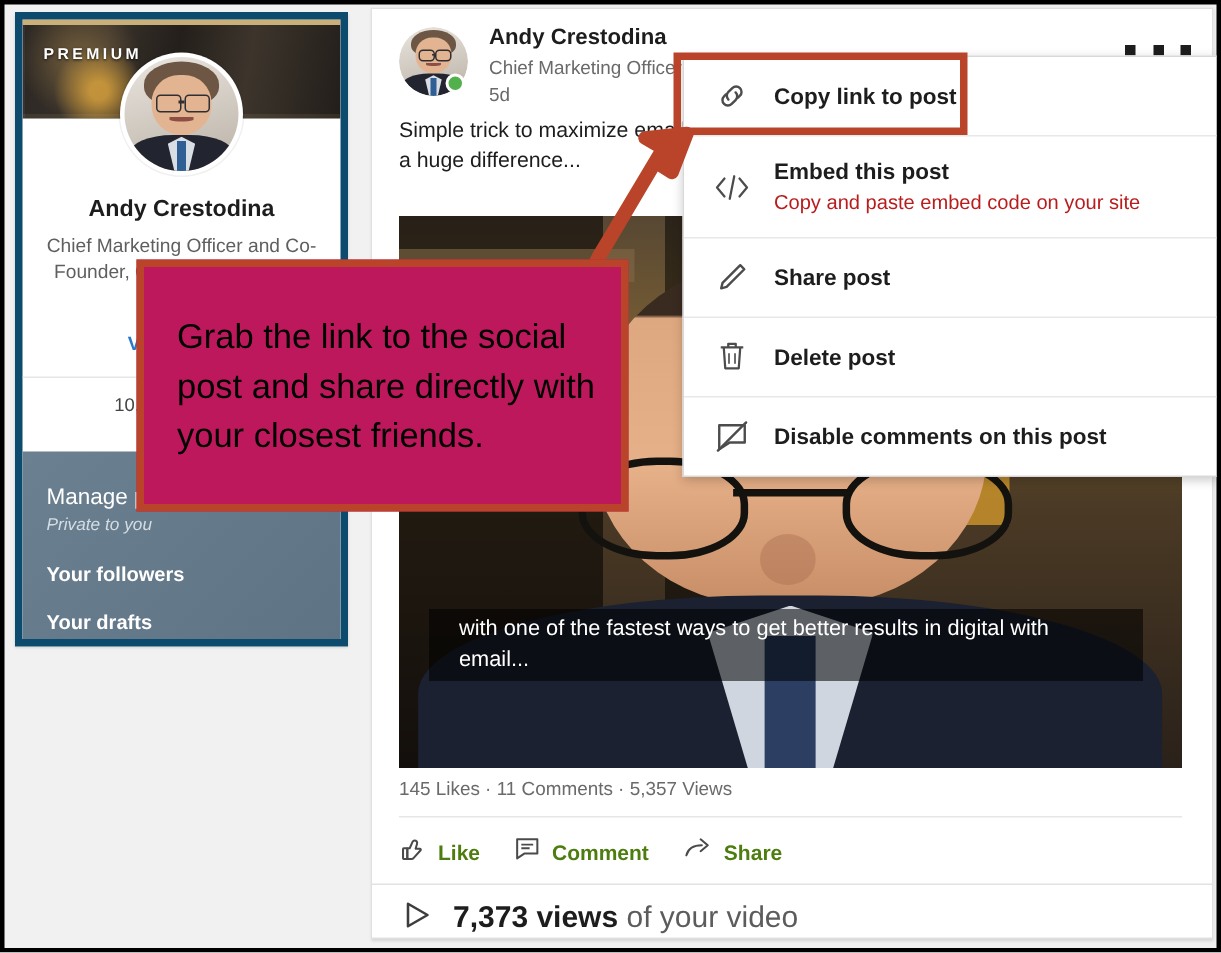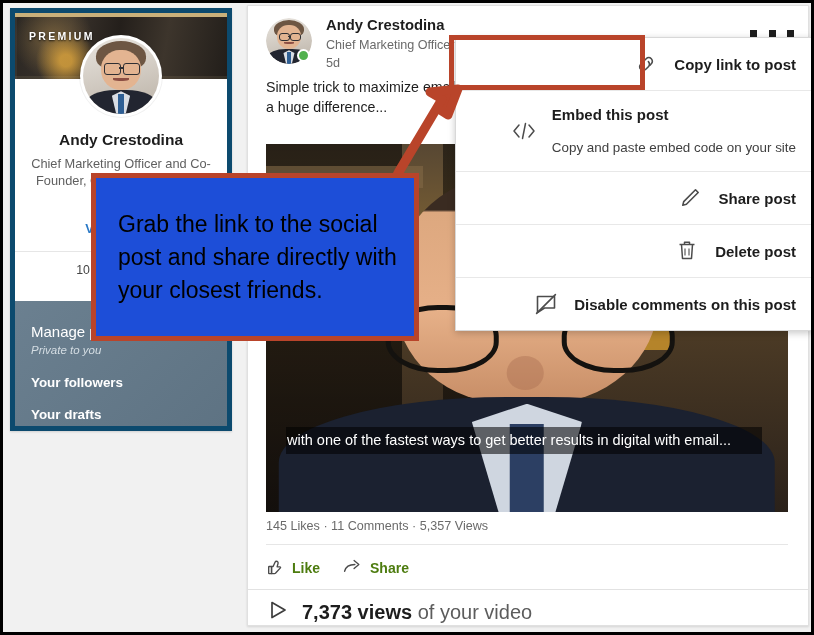--- a/index.html
+++ b/index.html
@@ -148,21 +148,21 @@
   #video .glbridge{position:absolute;left:39%;top:45%;width:22%;height:5px;background:#14120f;}
   #video .nose{position:absolute;left:44%;top:54%;width:11%;height:10%;border-radius:50%;background:rgba(170,110,80,.42);}
   #video .lips{position:absolute;left:37%;top:70%;width:26%;height:6%;border-radius:40%;background:#ad6d60;}
   #video .teeth{position:absolute;left:39%;top:71%;width:22%;height:3%;border-radius:2px;background:#efe7dd;}
   #video .shoulders{position:absolute;left:-22%;top:66%;width:144%;height:42%;border-radius:46% 46% 0 0;background:#1b2130;}
   #video .collar{position:absolute;left:34%;top:68%;width:32%;height:34%;background:#cfd6e0;clip-path:polygon(50% 0,100% 16%,74% 100%,26% 100%,0 16%);}
   #video .tieknot{position:absolute;left:45%;top:74%;width:10%;height:26%;background:#2c3f63;}
   #caption{
     position:absolute;left:20px;right:26px;bottom:58px;
     background:rgba(0,0,0,.55);
-    padding:3px 1px;
+    padding:3px 20px;
     color:#ffffff;font-size:14.5px;line-height:21px;
   }
 
   #stats-line{position:absolute;left:18px;top:513px;font-size:12.6px;color:#6a6a6a;}
   #actions-divider{position:absolute;left:18px;right:20px;top:538px;height:1px;background:#e6e6e6;}
   #actions{position:absolute;left:18px;top:548px;height:28px;display:flex;align-items:center;gap:22px;}
   .action{display:flex;align-items:center;gap:7px;cursor:pointer;}
   .action span.lbl{font-size:14px;font-weight:bold;color:#4d7c0f;}
   #views-divider{position:absolute;left:0;right:0;top:583px;height:1px;background:#e2e2e2;}
   #views-bar{position:absolute;left:18px;top:592px;display:flex;align-items:center;gap:12px;}
@@ -175,36 +175,36 @@
     background:#ffffff;
     border:1px solid #d8d8d8;
     box-shadow:0 2px 7px rgba(0,0,0,.22);
     box-sizing:border-box;
     z-index:40;
   }
   .menu-item{
     position:relative;display:flex;align-items:center;gap:14px;
     padding:14px 16px 14px 18px;
     border-bottom:1px solid #e8e8e8;
-    cursor:pointer;box-sizing:border-box;justify-content:flex-end;
+    cursor:pointer;box-sizing:border-box;
   }
   .menu-item:last-child{border-bottom:none;}
   .menu-icon{width:28px;min-width:28px;display:flex;align-items:center;justify-content:center;color:#4c4c4c;}
   .menu-label{font-size:15px;font-weight:bold;color:#1d1d1d;line-height:19px;}
-  .menu-desc{font-size:13.4px;color:#404040;line-height:18px;margin-top:15px;}
+  .menu-desc{font-size:13.4px;color:#b91c1c;line-height:18px;margin-top:2px;}
   #menu-highlight{
     position:absolute;left:446px;top:32px;width:196px;height:55px;
     border:5px solid #b9442a;box-sizing:border-box;z-index:60;pointer-events:none;
   }
 
   
   #arrow-svg{position:absolute;left:0;top:0;width:814px;height:635px;z-index:45;pointer-events:none;}
   #callout{
     position:absolute;left:88px;top:170px;width:328px;height:168px;
-    background:#1d4ed8;border:5px solid #b9442a;box-sizing:border-box;
+    background:#be185d;border:5px solid #b9442a;box-sizing:border-box;
     z-index:50;
     display:flex;align-items:center;
   }
   #callout-text{
     padding:0 16px 0 22px;
     font-size:23px;line-height:33px;color:#000000;
   }
 </style>
 </head>
 <body>
@@ -302,20 +302,29 @@
         <span>
           <svg width="19" height="19" viewBox="0 0 24 24" fill="none" stroke="#4a4a4a" stroke-width="1.7" stroke-linejoin="round">
             <path d="M7 21h3.6c.6 0 1.2-.2 1.6-.7l6-6.6c.4-.5.1-1.3-.6-1.3H14l1.2-4.2c.4-1.4-.6-2.8-2-2.8-.8 0-1.5.5-1.8 1.2L9 12H7z"></path>
             <rect x="3.4" y="12" width="3.6" height="9" rx=".6"></rect>
           </svg>
         </span>
         <span class="lbl">Like</span>
       </div>
       <div class="action">
         <span>
+          <svg width="19" height="19" viewBox="0 0 24 24" fill="none" stroke="#4a4a4a" stroke-width="1.7" stroke-linejoin="round">
+            <path d="M3.5 4.5h17v12h-11l-6 4z"></path>
+            <path d="M7 9h10M7 12h7" stroke-width="1.5"></path>
+          </svg>
+        </span>
+        <span class="lbl">Comment</span>
+      </div>
+      <div class="action">
+        <span>
           <svg width="21" height="19" viewBox="0 0 24 24" fill="none" stroke="#4a4a4a" stroke-width="1.7" stroke-linecap="round" stroke-linejoin="round">
             <path d="M2 18c1.5-6 6-8.5 13-8.5"></path>
             <path d="M14 4.5l6 5-6 5" fill="none"></path>
           </svg>
         </span>
         <span class="lbl">Share</span>
       </div>
     </div>
 
     <div id="views-divider"></div>

